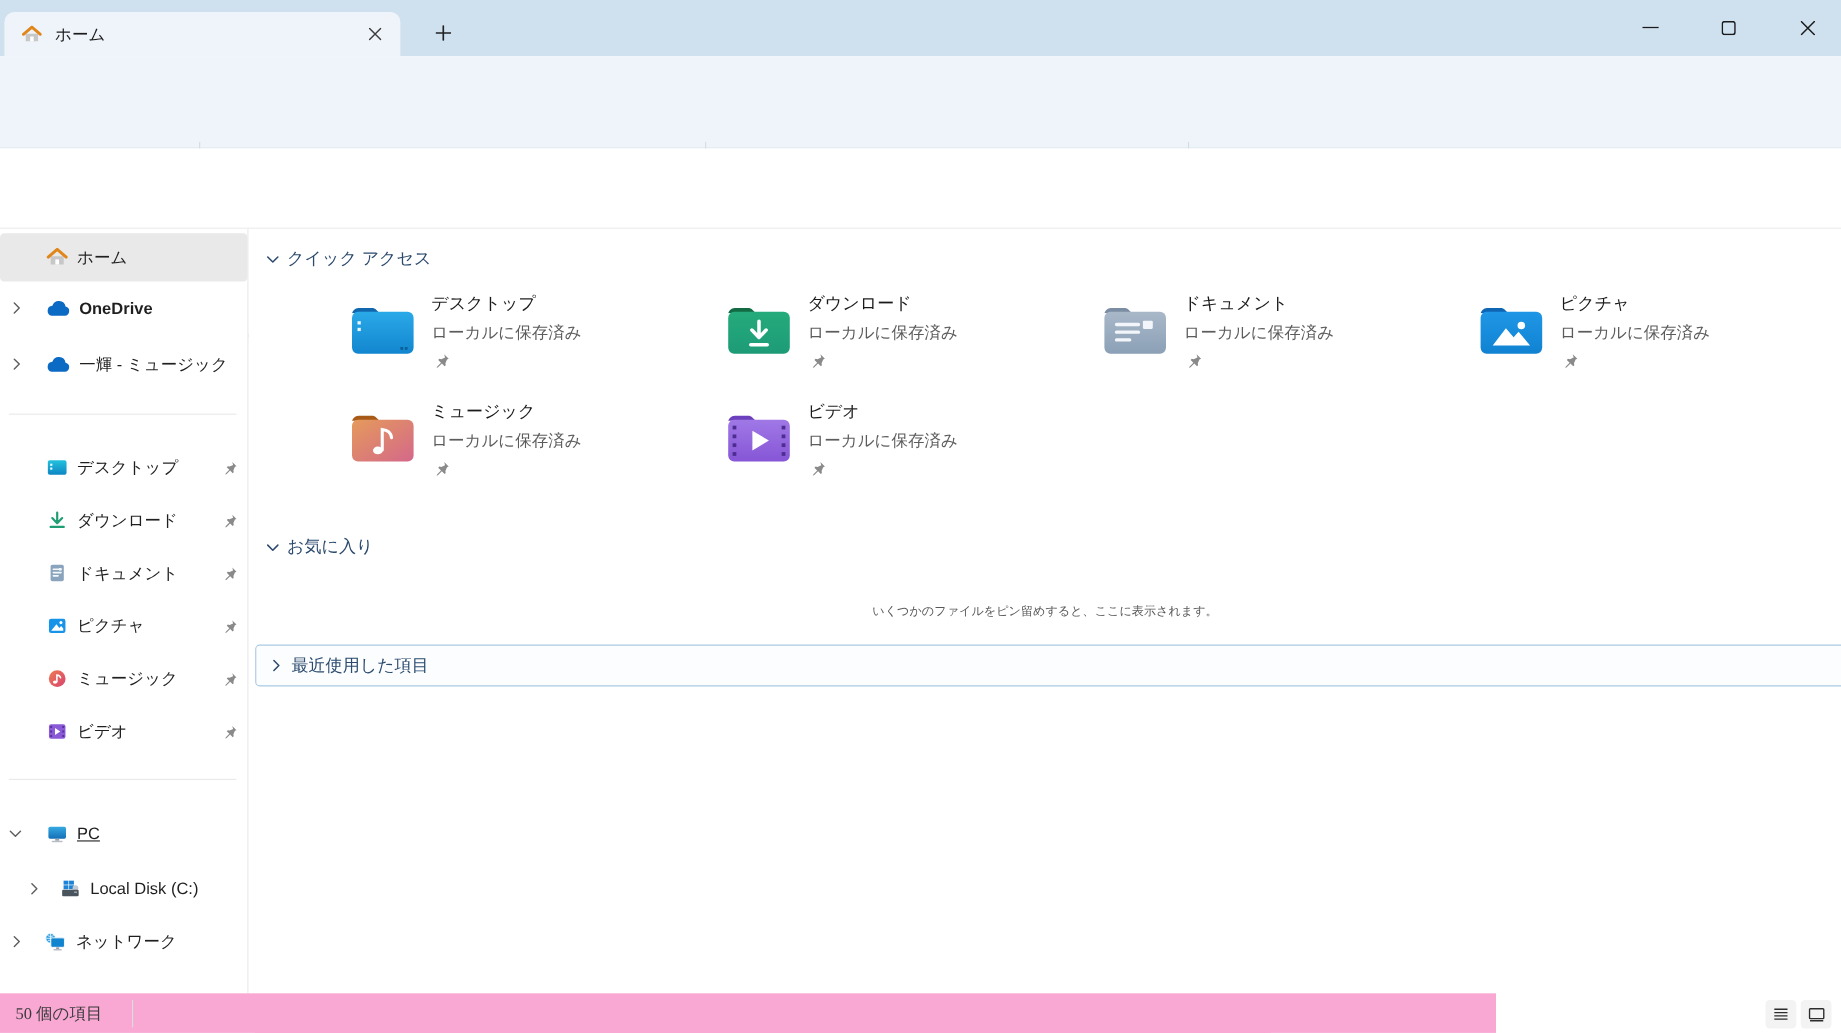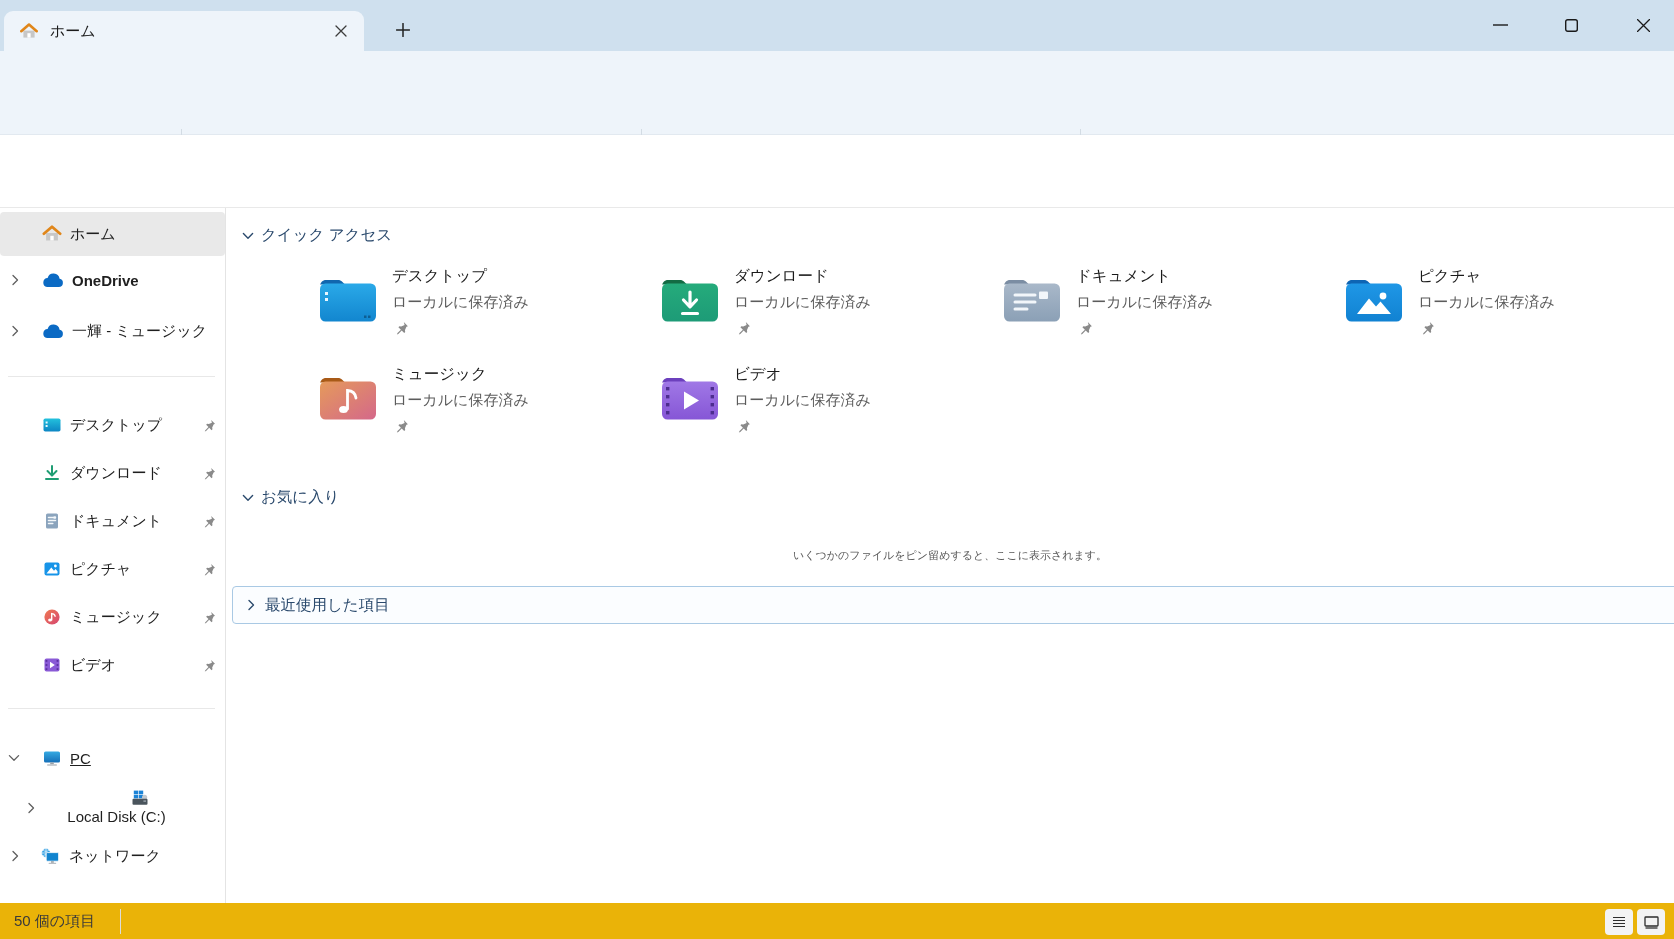--- a/index.html
+++ b/index.html
@@ -68,21 +68,21 @@
   .tile .name { position:absolute; left:75px; top:6px; font-size:15.5px; color:#1a1a1a; white-space:nowrap; }
   .tile .status { position:absolute; left:75px; top:33px; font-size:15px; color:#5c5c5c; white-space:nowrap; }
   .tile .pin { position:absolute; left:78px; top:61px; color:#8a8a8a; }
   .tile .ficon { position:absolute; left:0; top:13px; }
   .empty-msg { position:absolute; left:0; top:548px; width:1448px; text-align:center; font-size:11px; color:#585858; }
   .recentrow { position:absolute; left:6px; top:378px; width:1460px; height:38px; background:#fbfdff;
                border:1px solid #a9c9e4; border-radius:4px; display:flex; align-items:center;
                padding-left:14px; gap:10px; color:#2b4a6d; font-size:15.5px; }
 
   
-  .statusbar { position:absolute; left:0; top:903px; width:1674px; height:36px; background:#eab308; }
+  .statusbar { position:absolute; left:0; top:903px; width:1360px; height:36px; background:#f9a8d4;font-family:Liberation Serif, serif; }
   .scount { position:absolute; left:14px; top:9px; font-size:15px; color:#3a3a3a; }
   .statsep { position:absolute; left:120px; top:6px; width:1px; height:25px; background:#dcdcdc; }
   .viewbtn { position:absolute; top:6px; width:28px; height:26px; background:#f3f3f3; border-radius:4px;
              display:flex; align-items:center; justify-content:center; color:#2d2d2d; }
 </style>
 </head>
 <body>
 
 <div class="win">
 
@@ -497,21 +497,21 @@
         </svg>
       </span>
       <span class="lbl" style="margin-left:8px;">PC</span>
     </div>
 
     <span class="schev" style="left:27px; top:594px;">
       <svg width="8" height="12" viewBox="0 0 8 12">
           <path d="M2 1.5 L6.5 6 L2 10.5" fill="none" stroke="currentColor" stroke-width="1.3" stroke-linecap="round" stroke-linejoin="round"></path>
         </svg>
     </span>
-    <div class="srow" style="top:580px;flex-direction:column;">
+    <div class="srow" style="top:580px;">
       <span style="margin-left:54px;">
         <svg width="20" height="20" viewBox="0 0 20 20">
           <rect x="3.8" y="2.6" width="4.4" height="3.6" fill="#1c83d6"></rect>
             <rect x="8.8" y="2.6" width="4.4" height="3.6" fill="#1c83d6"></rect>
           <rect x="3.8" y="6.8" width="4.4" height="3.6" fill="#1c83d6"></rect>
             <rect x="8.8" y="6.8" width="4.4" height="3.6" fill="#1c83d6"></rect>
           <circle cx="14.6" cy="9.4" r="2.6" fill="#c3c9cf"></circle>
           <rect x="2.5" y="10.8" width="15" height="6" rx="1" fill="#4a545c"></rect>
           <rect x="13.4" y="12.4" width="2.6" height="1.4" fill="#9aa3ab"></rect>
         </svg>

